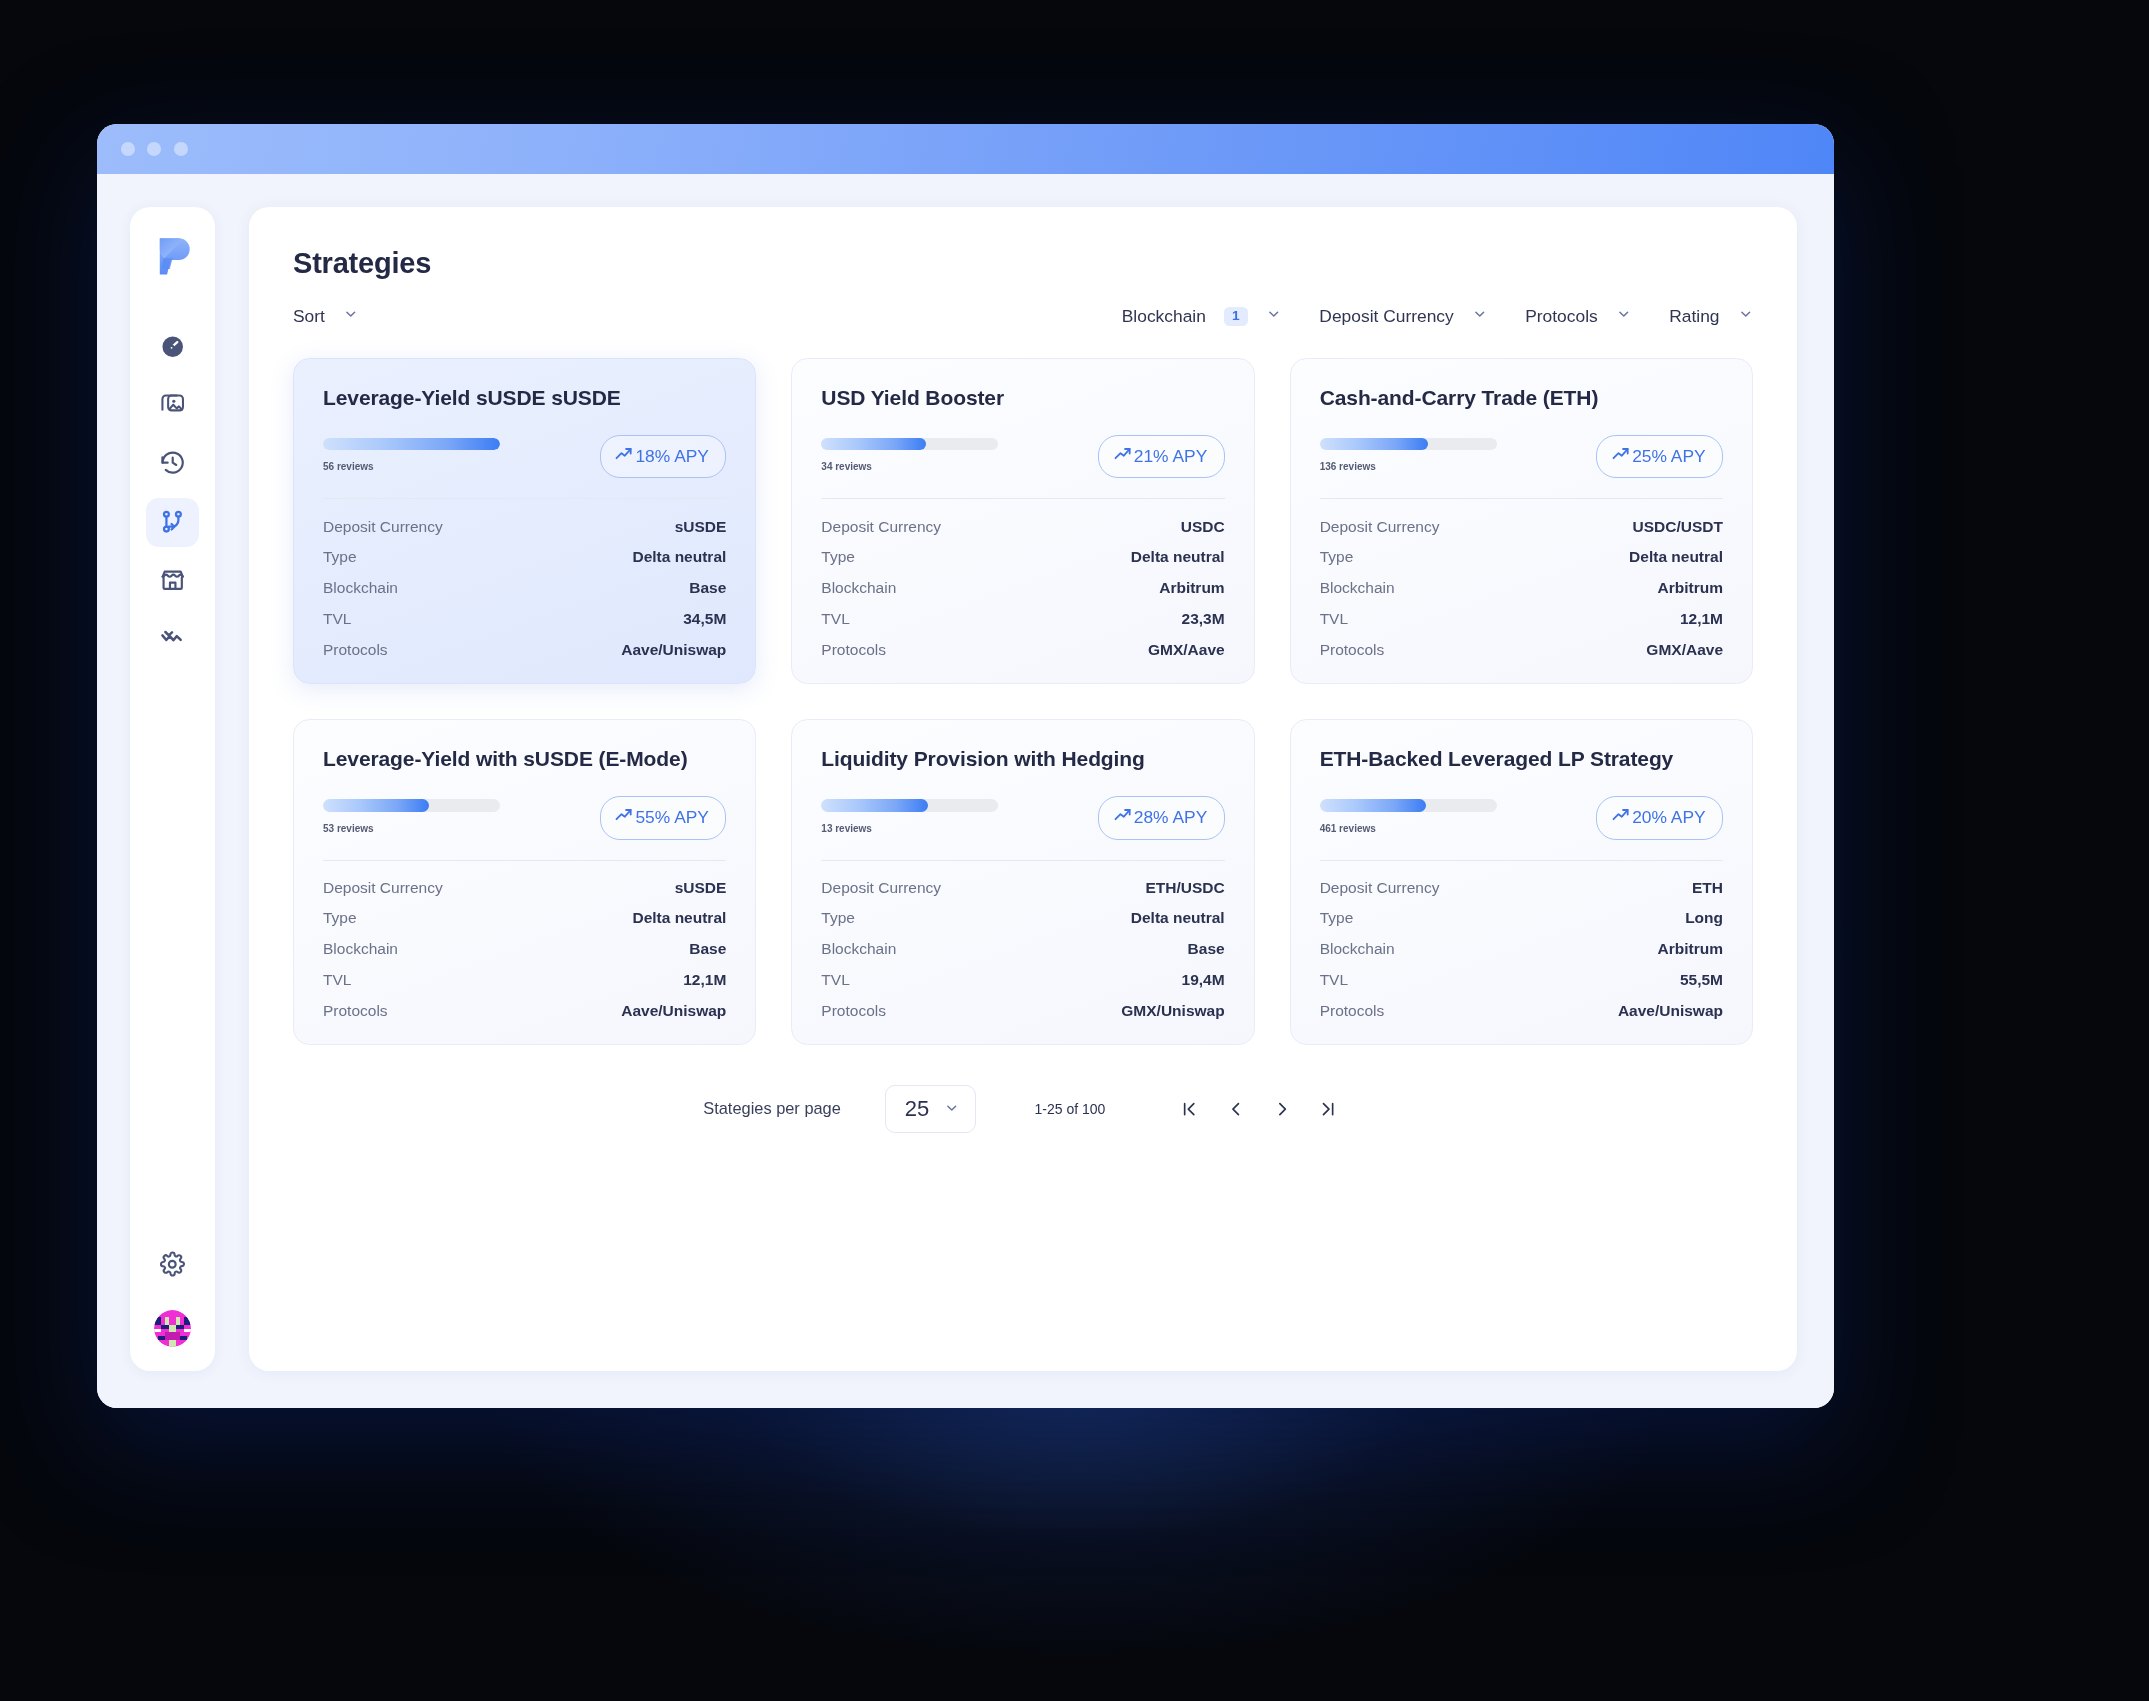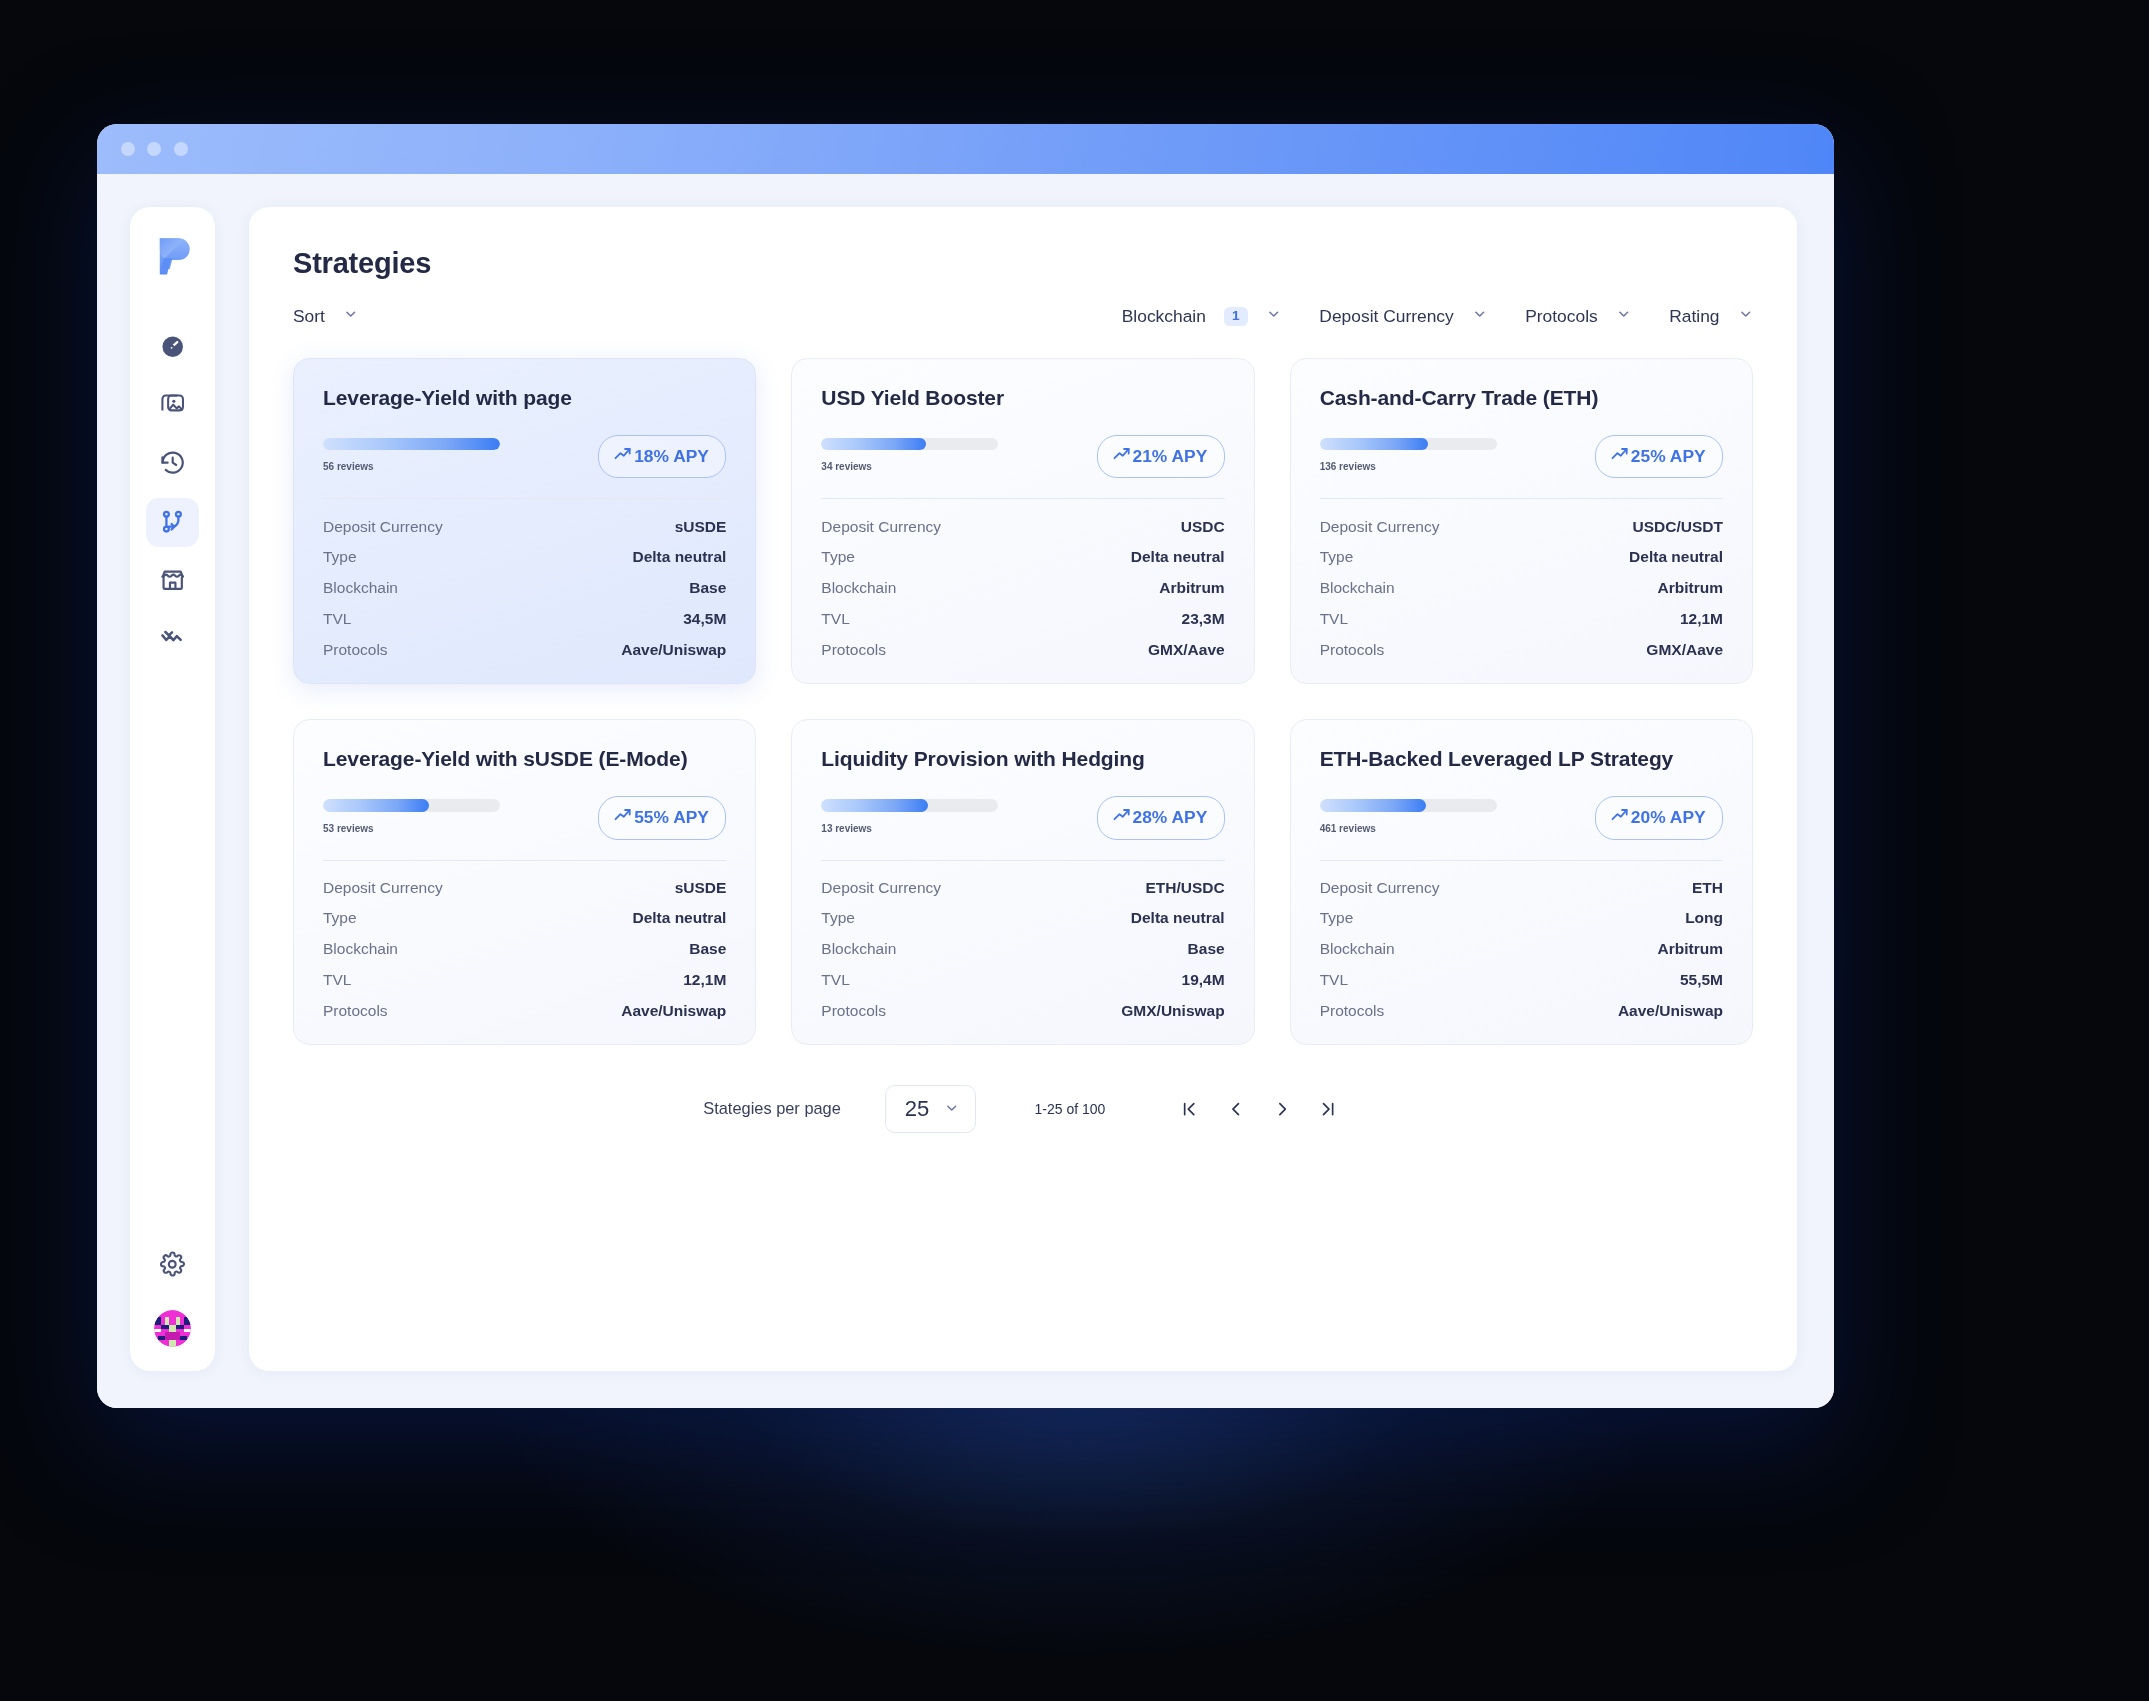--- a/index.html
+++ b/index.html
@@ -188,21 +188,21 @@
 
   .apy {
     display: flex;
     align-items: center;
     gap: 1px;
     border: 1.4px solid #a9c3f7;
     border-radius: 20px;
     padding: 8.2px 16.4px 8.2px 13.7px;
     color: #3f72e6;
     font-size: 17.4px;
-    font-weight: 700;
+    font-weight: 400;
     white-space: nowrap;
     background: rgba(255,255,255,0.35);
   }
 
   .divider {
     height: 0.9px;
     background: #e4e8f2;
     margin: 20px 0 18.3px;
   }
 
@@ -431,21 +431,21 @@
                 <svg width="15.5" height="15.5" viewBox="0 0 20 20">
                     <path d="M5 8 L10 13 L15 8" stroke="#6a73a0" stroke-width="1.9" fill="none" stroke-linecap="round" stroke-linejoin="round"></path>
                   </svg>
               </span>
             </div>
           </div>
         </div>
 
         <div class="grid" id="card-grid">
             <div class="card hovered">
-    <div class="card-title">Leverage-Yield with page</div>
+    <div class="card-title">Leverage-Yield sUSDE sUSDE</div>
     <div class="rating-row">
       <div class="rating-block">
         <div class="rbar">
           <div class="rbar-fill" style="width:100%"></div>
         </div>
         <div class="reviews">56 reviews</div>
       </div>
       <div class="apy">
         <span><svg width="20" height="20" viewBox="0 0 24 24" fill="none" stroke="#3f72e6" stroke-width="2.2" stroke-linecap="round" stroke-linejoin="round">
                       <path d="M3 17 L9 11 L13 14 L20 6"></path>

